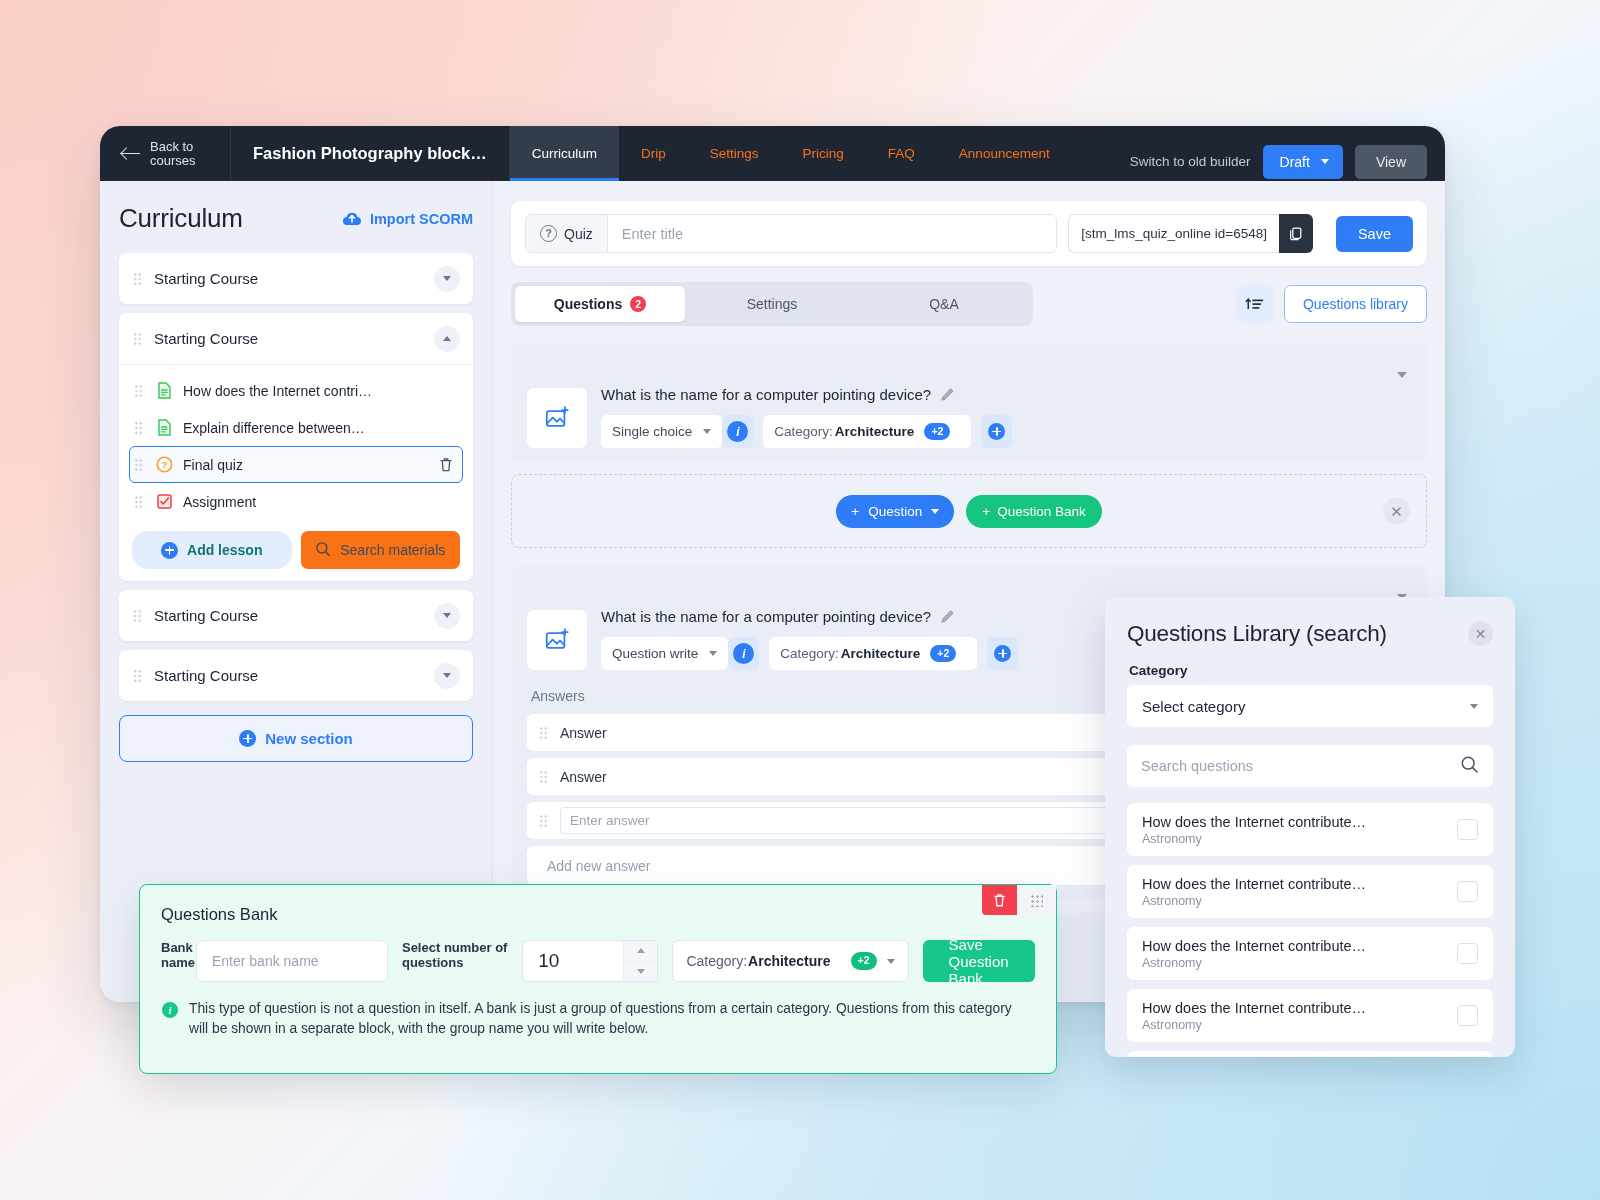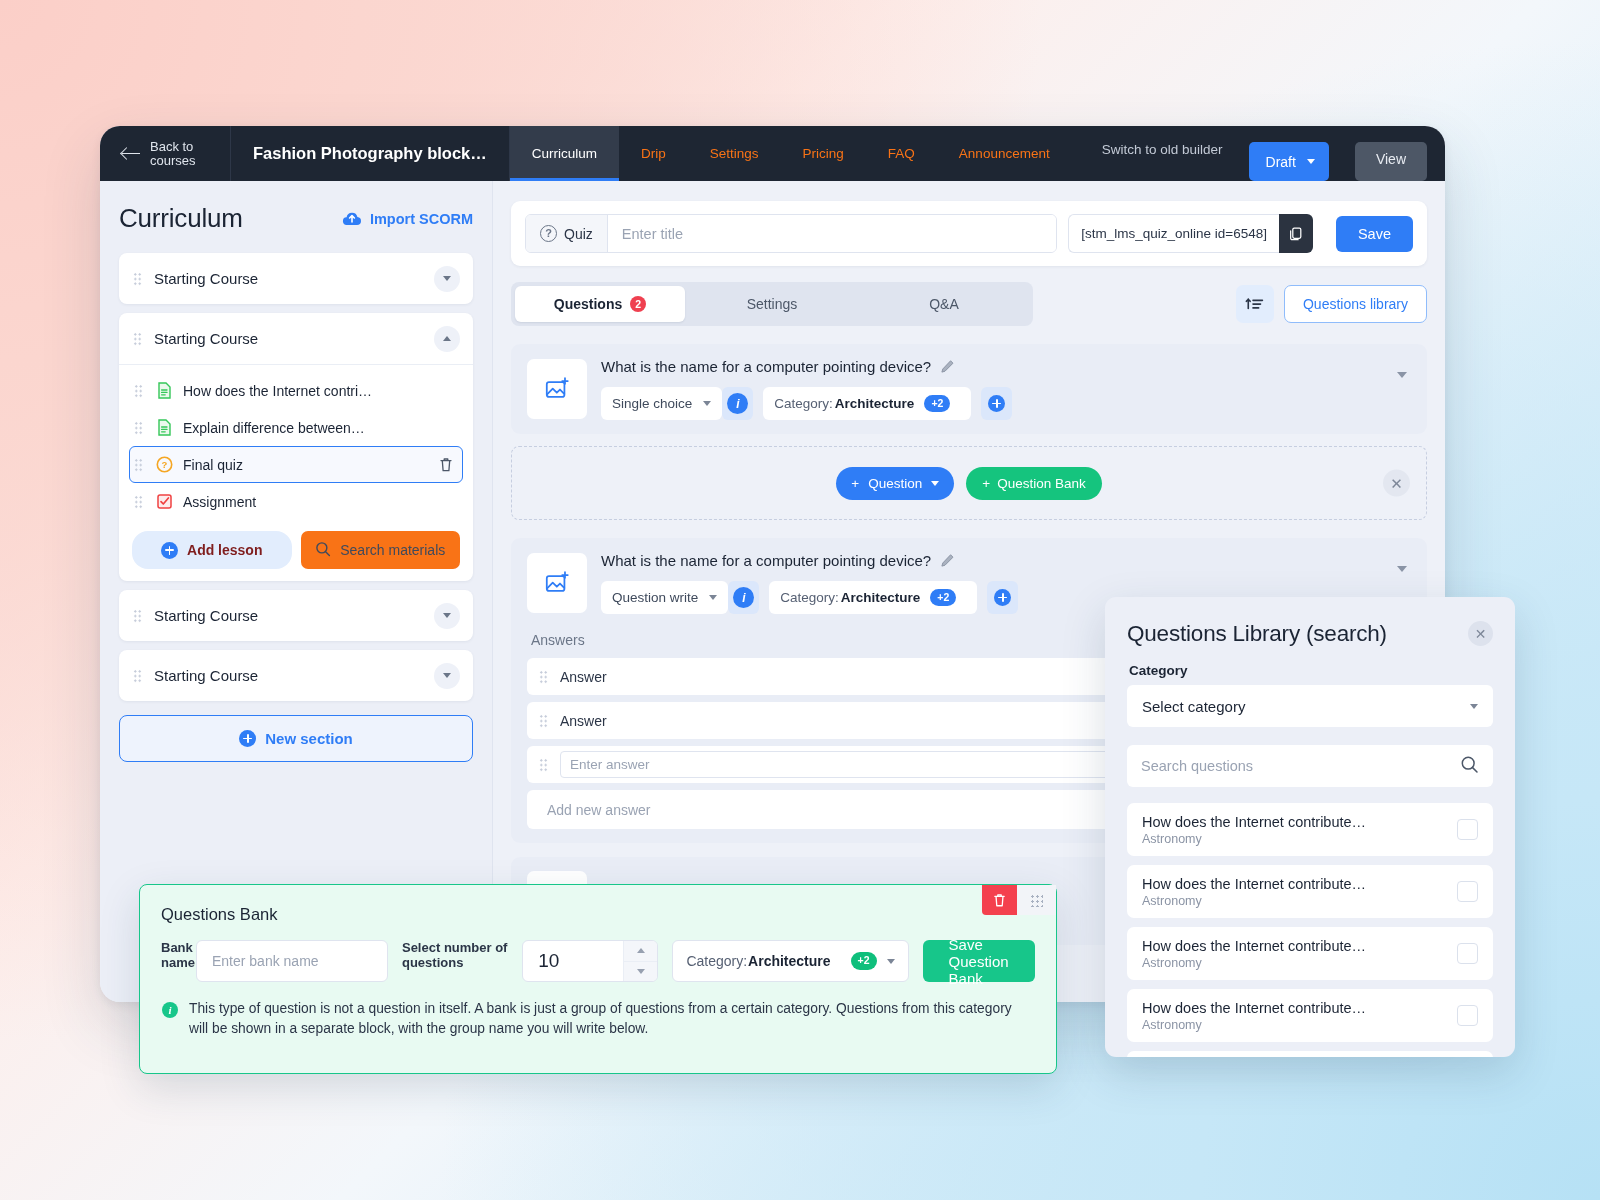--- a/index.html
+++ b/index.html
@@ -54,21 +54,21 @@
   .nav-tab {
     display: flex; align-items: center; padding: 0 22px;
     font-size: 13.5px; color: #f97316; cursor: pointer; position: relative;
   }
   .nav-tab.active { color: #ffffff; background: #333c4b; }
   .nav-tab.active::after {
     content: ""; position: absolute; left: 0; right: 0; bottom: 0;
     height: 3px; background: #2f7df6;
   }
   .topbar-right {
-    margin-left: auto; display: flex; gap: 26px;
+    margin-left: auto; display: flex; align-items: center; gap: 12px;
     padding: 16px 18px 0 10px;
   }
   .switch-builder { font-size: 13.5px; color: #c3cad6; cursor: pointer; white-space: nowrap; }
   .btn-draft {
     display: flex; align-items: center; gap: 11px;
     background: #2f7df6; color: #fff; font-size: 14px; font-weight: 500;
     padding: 9px 14px 9px 17px; border-radius: 5px; cursor: pointer;
   }
   .btn-view {
     background: #4d5766; color: #e8ecf2; font-size: 14px;
@@ -125,21 +125,21 @@
   }
   .lesson-row.selected { border-color: #2f7df6; background: #f7f9fe; }
   .lesson-icon { width: 19px; height: 19px; margin-right: 9px; flex: 0 0 auto; }
   .lesson-name { font-size: 14px; color: #1b2434; flex: 1; white-space: nowrap; overflow: hidden; }
   .trash-sm { width: 16px; height: 17px; cursor: pointer; }
 
   .lesson-actions { display: flex; gap: 9px; margin: 11px 13px 0 13px; }
   .btn-add-lesson {
     flex: 1; display: flex; align-items: center; justify-content: center; gap: 9px;
     background: #e2edfd; border-radius: 16px; height: 38px; cursor: pointer;
-    color: #7f1d1d; font-size: 14px; font-weight: bold;
+    color: #0f766e; font-size: 14px; font-weight: bold;
   }
   .plus-circle {
     width: 17px; height: 17px; border-radius: 50%; background: #2f7df6;
     position: relative; flex: 0 0 auto;
   }
   .plus-circle::before, .plus-circle::after {
     content: ""; position: absolute; background: #fff; border-radius: 1px;
   }
   .plus-circle::before { left: 4px; top: 7.8px; width: 9px; height: 1.7px; }
   .plus-circle::after { left: 7.6px; top: 4.2px; width: 1.7px; height: 9px; }
@@ -220,21 +220,21 @@
   .btn-q-library {
     border: 1px solid #8fbcfb; border-radius: 7px; background: #fff;
     color: #2f7df6; font-size: 14px; padding: 10px 18px; cursor: pointer; white-space: nowrap;
   }
 
   
   .q-block {
     background: #e9edf6; border-radius: 9px; margin-top: 18px; padding: 14px 16px;
     position: relative;
   }
-  .q-top { display: flex; align-items: center; gap: 14px; }
+  .q-top { display: flex; align-items: flex-end; gap: 14px; margin-top: 28px; }
   .q-thumb {
     width: 60px; height: 60px; background: #fff; border-radius: 7px; flex: 0 0 auto;
     display: flex; align-items: center; justify-content: center;
   }
   .q-main { flex: 1; min-width: 0; }
   .q-text-row { display: flex; align-items: center; gap: 9px; }
   .q-text { font-size: 15px; color: #1b2434; }
   .pencil { width: 15px; height: 15px; cursor: pointer; }
   .q-controls { display: flex; align-items: center; gap: 10px; margin-top: 12px; }
   .ctrl-select {

